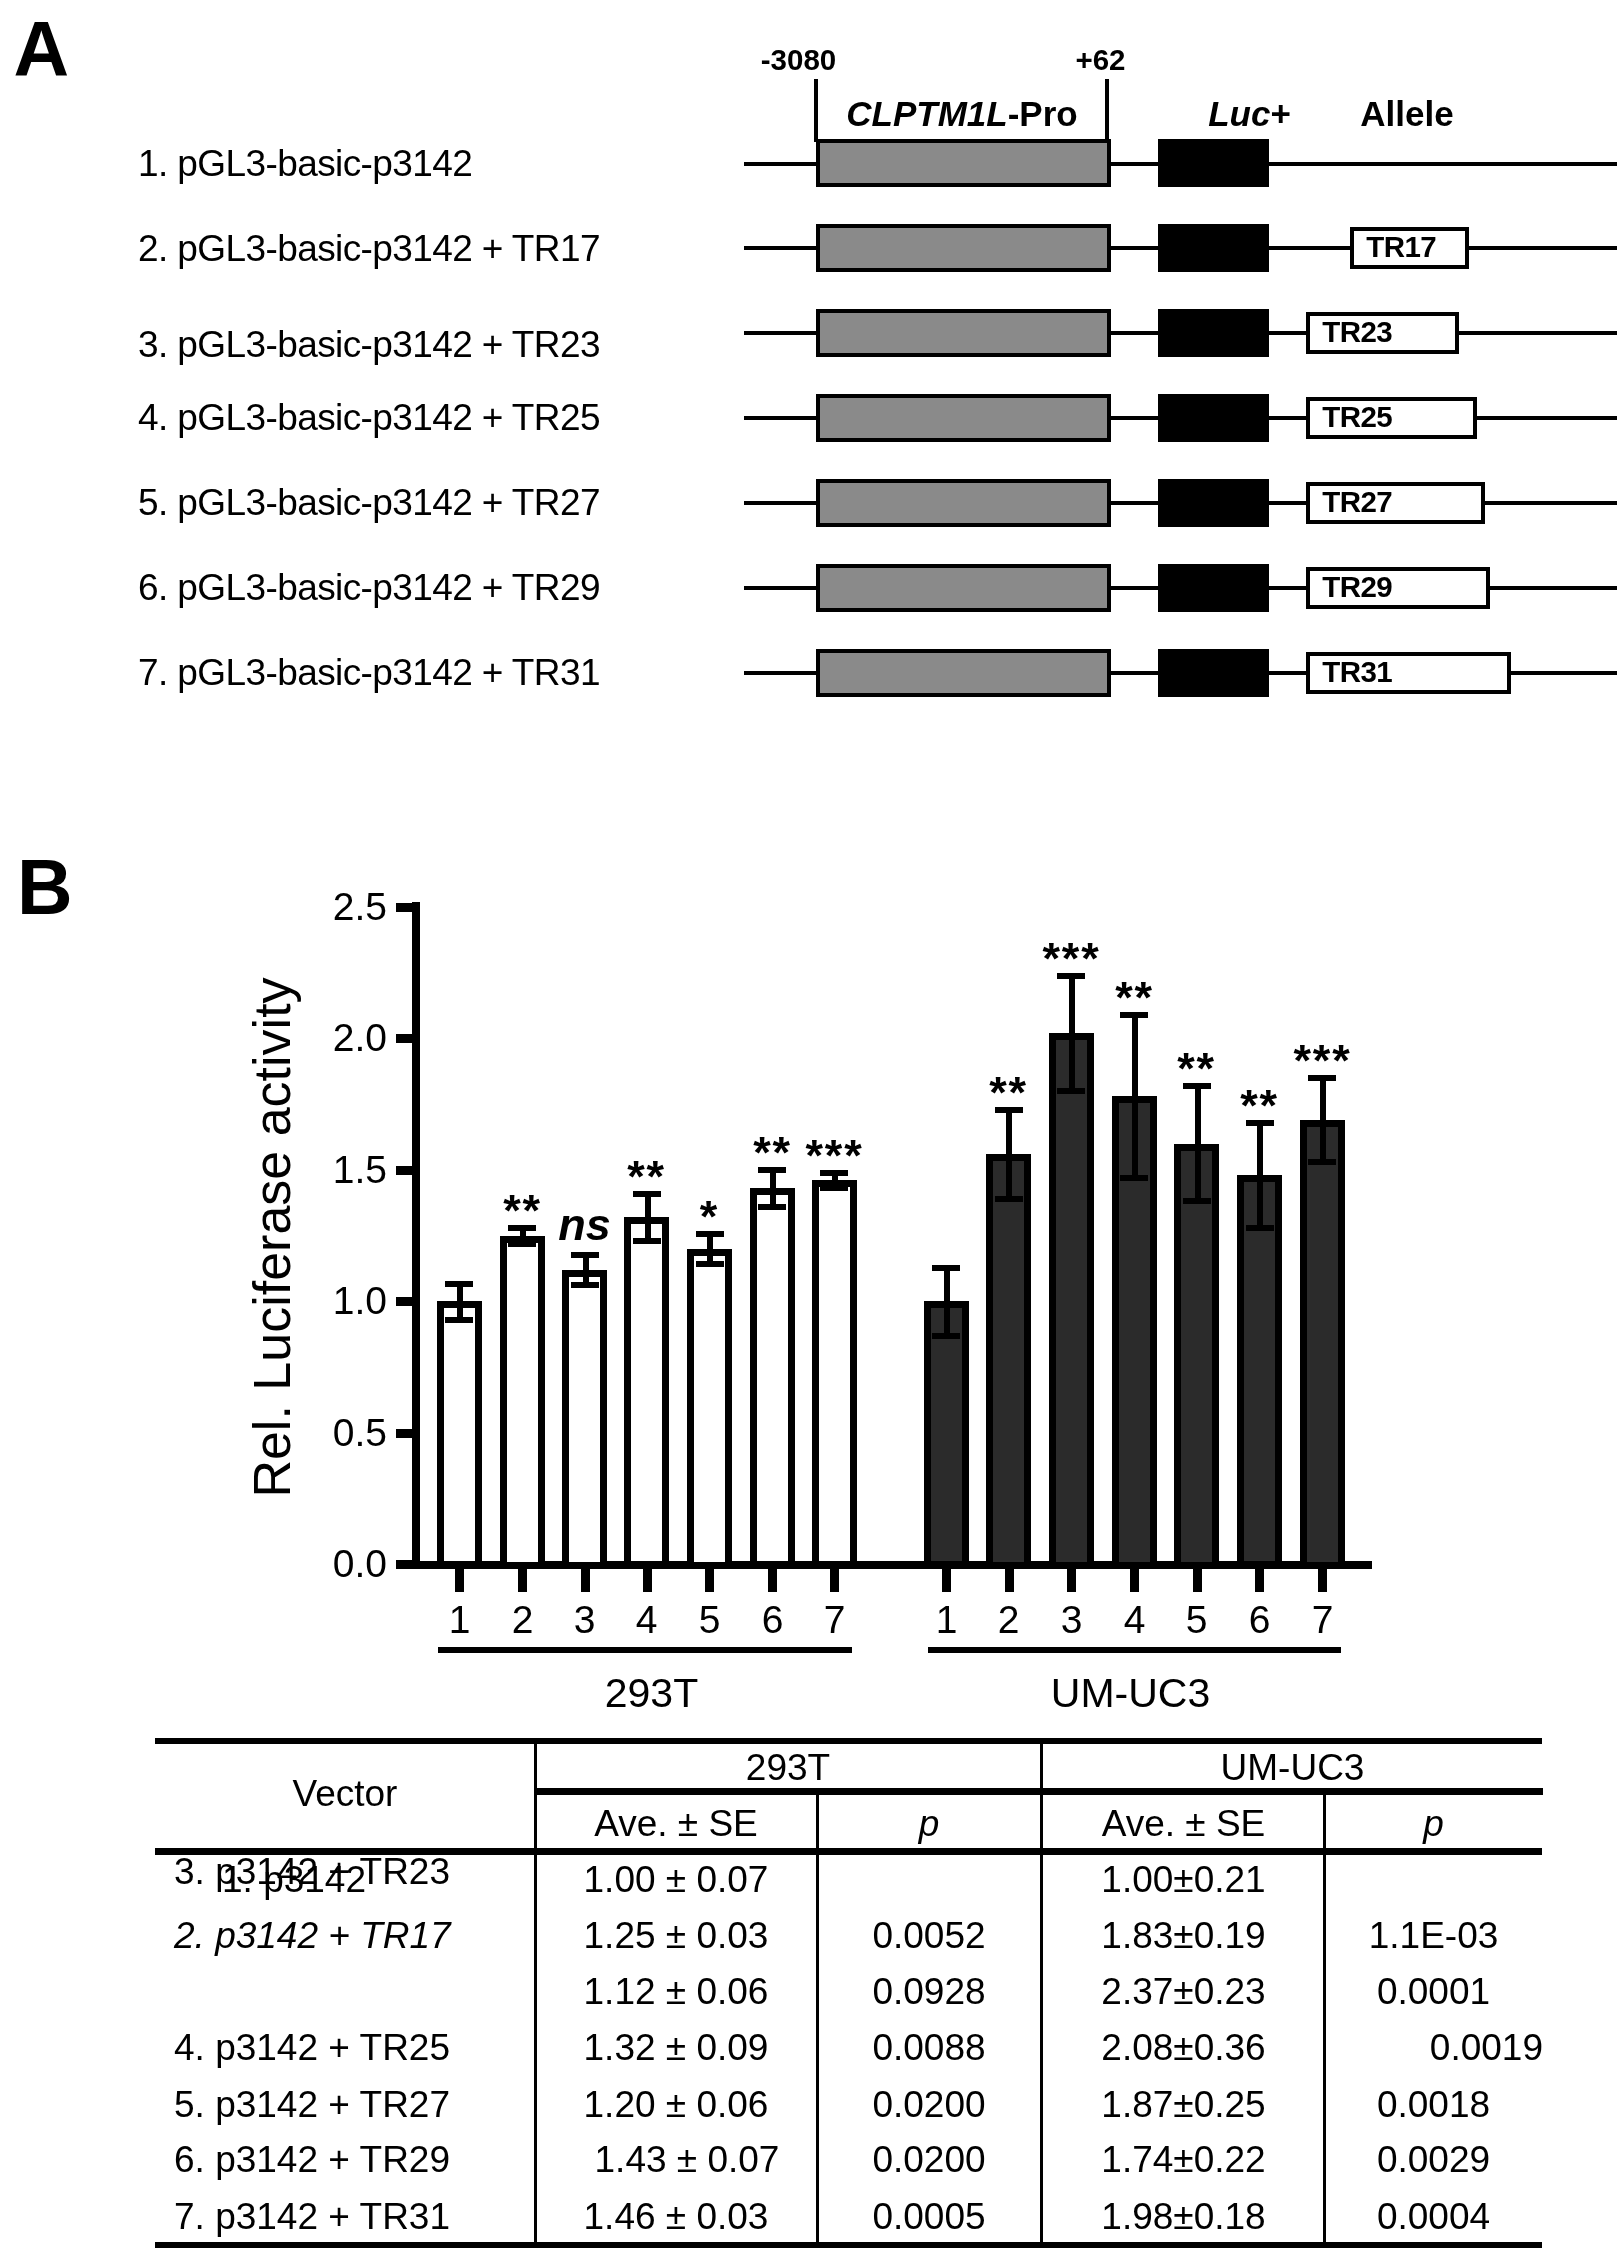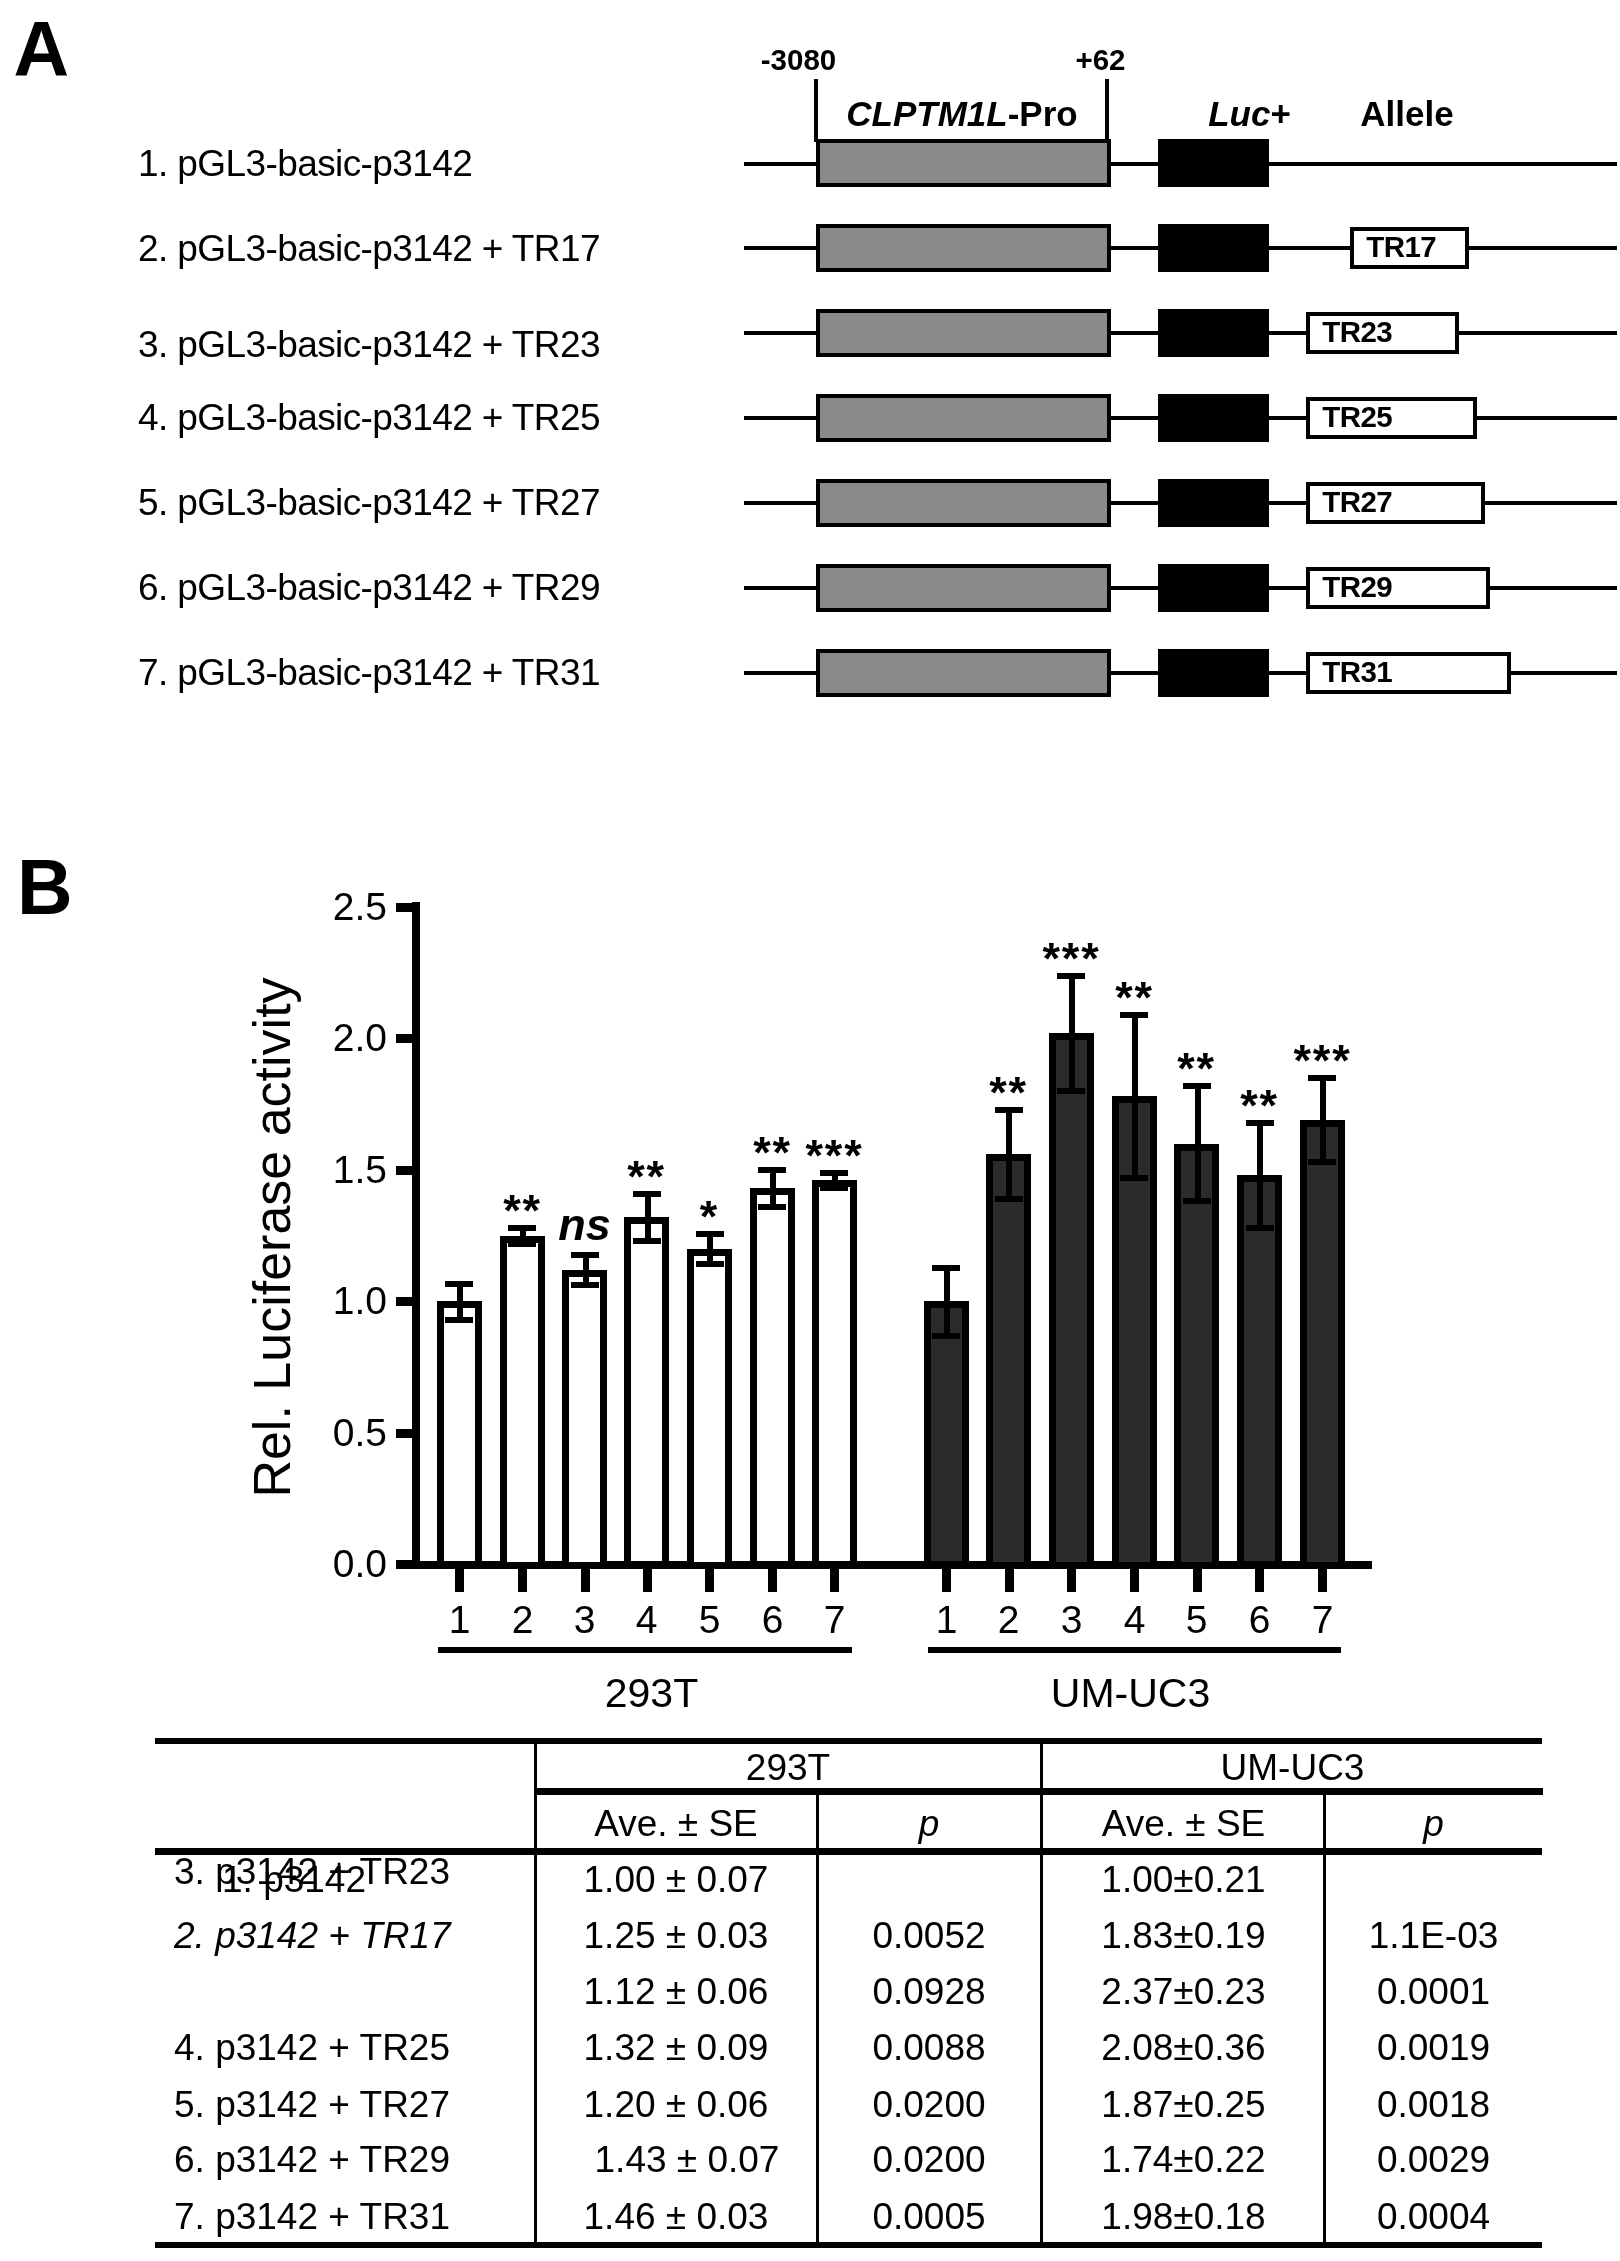--- a/index.html
+++ b/index.html
@@ -222,20 +222,21 @@
   <div class="abs t-line" style="left:155px;top:1738px;width:1387px;height:6.1px;"></div>
   <div class="abs t-line" style="left:535px;top:1788px;width:1008px;height:6.8px;"></div>
   <div class="abs t-line" style="left:155px;top:1848px;width:1387px;height:6.8px;"></div>
   <div class="abs t-line" style="left:155px;top:2242px;width:1387px;height:6.1px;"></div>
 
   <div class="abs t-line" style="left:534px;top:1738px;width:3.1px;height:509px;"></div>
   <div class="abs t-line" style="left:1040px;top:1738px;width:3.1px;height:509px;"></div>
   <div class="abs t-line" style="left:816px;top:1792px;width:3.1px;height:456px;"></div>
   <div class="abs t-line" style="left:1323px;top:1792px;width:3.1px;height:456px;"></div>
 
+  <div class="abs t-text" style="left:155px;top:1772px;width:380px;">Vector</div>
   <div class="abs t-text" style="left:535px;top:1746px;width:506px;">293T</div>
   <div class="abs t-text" style="left:1042px;top:1746px;width:501px;">UM-UC3</div>
   <div class="abs t-text" style="left:535px;top:1802px;width:282px;">Ave. ± SE</div>
   <div class="abs t-text italic" style="left:817px;top:1802px;width:224px;">p</div>
   <div class="abs t-text" style="left:1042px;top:1802px;width:283px;">Ave. ± SE</div>
   <div class="abs t-text italic" style="left:1324px;top:1802px;width:219px;">p</div>
 
   <div id="tablerows" class="abs" style="left:0;top:0;">
       <div class="abs t-cell" style="left:174px;top:1856px;width:356px;margin-left:48px;">1. p3142</div>
       <div class="abs t-cell" style="left:535px;top:1856px;width:282px;text-align:center;">1.00 ± 0.07</div>
@@ -249,21 +250,21 @@
       <div class="abs t-cell" style="left:1324px;top:1912px;width:219px;text-align:center;">1.1E-03</div>
       <div class="abs t-cell" style="left:174px;top:1848px;width:356px;">3. p3142 + TR23</div>
       <div class="abs t-cell" style="left:535px;top:1968px;width:282px;text-align:center;">1.12 ± 0.06</div>
       <div class="abs t-cell" style="left:817px;top:1968px;width:224px;text-align:center;">0.0928</div>
       <div class="abs t-cell" style="left:1042px;top:1968px;width:283px;text-align:center;">2.37±0.23</div>
       <div class="abs t-cell" style="left:1324px;top:1968px;width:219px;text-align:center;">0.0001</div>
       <div class="abs t-cell" style="left:174px;top:2024px;width:356px;">4. p3142 + TR25</div>
       <div class="abs t-cell" style="left:535px;top:2024px;width:282px;text-align:center;">1.32 ± 0.09</div>
       <div class="abs t-cell" style="left:817px;top:2024px;width:224px;text-align:center;">0.0088</div>
       <div class="abs t-cell" style="left:1042px;top:2024px;width:283px;text-align:center;">2.08±0.36</div>
-      <div class="abs t-cell" style="left:1324px;top:2024px;width:219px;text-align:center;">0.0019</div>
+      <div class="abs t-cell" style="left:1324px;top:2024px;width:219px;text-align:right;">0.0019</div>
       <div class="abs t-cell" style="left:174px;top:2081px;width:356px;">5. p3142 + TR27</div>
       <div class="abs t-cell" style="left:535px;top:2081px;width:282px;text-align:center;">1.20 ± 0.06</div>
       <div class="abs t-cell" style="left:817px;top:2081px;width:224px;text-align:center;">0.0200</div>
       <div class="abs t-cell" style="left:1042px;top:2081px;width:283px;text-align:center;">1.87±0.25</div>
       <div class="abs t-cell" style="left:1324px;top:2081px;width:219px;text-align:center;">0.0018</div>
       <div class="abs t-cell" style="left:174px;top:2136px;width:356px;">6. p3142 + TR29</div>
       <div class="abs t-cell" style="left:535px;top:2136px;width:282px;text-align:center;padding-left:22px;">1.43 ± 0.07</div>
       <div class="abs t-cell" style="left:817px;top:2136px;width:224px;text-align:center;">0.0200</div>
       <div class="abs t-cell" style="left:1042px;top:2136px;width:283px;text-align:center;">1.74±0.22</div>
       <div class="abs t-cell" style="left:1324px;top:2136px;width:219px;text-align:center;">0.0029</div>

